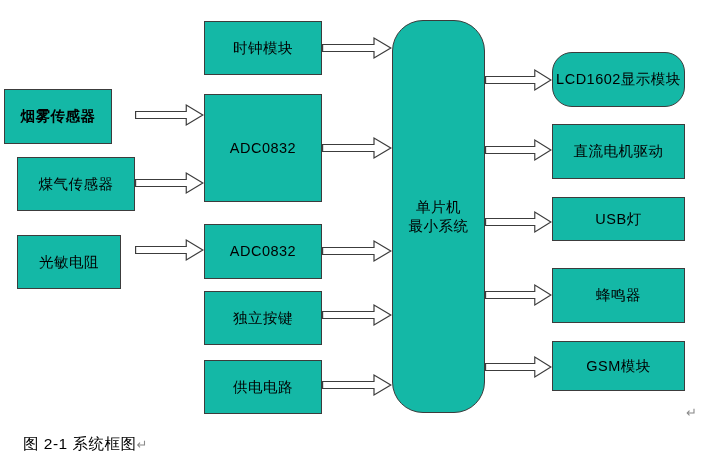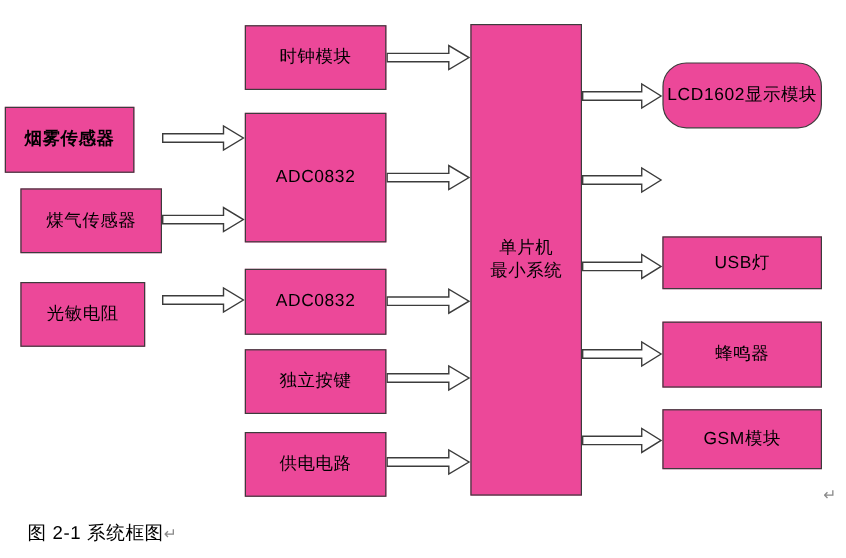--- a/index.html
+++ b/index.html
@@ -12,31 +12,31 @@
     width: 705px;
     height: 465px;
     background: #ffffff;
     font-family: "Liberation Sans", sans-serif;
     color: #000000;
     overflow: hidden;
   }
   .box {
     position: absolute;
     border: 1.3px solid #3c3c3c;
-    background: #ec4899;
+    background: #14b8a6;
     display: flex;
     align-items: center;
     justify-content: center;
     text-align: right;
     font-size: 14.5px;
     letter-spacing: 0.5px;
     box-sizing: border-box;
     line-height: 1.25;
   }
-  .mcu-box { flex-direction: column; }
+  .mcu-box { flex-direction: column; border-radius: 31px; }
   .arrow {
     position: absolute;
     display: block;
   }
   .caption {
     position: absolute;
     left: 0;
     top: 434px;
     width: 625px;
     font-size: 15.5px;
@@ -101,20 +101,21 @@
   <div class="box b-adc2">ADC0832</div>
   <div class="box b-keys">独立按键</div>
   <div class="box b-power">供电电路</div>
 
   <div class="box mcu-box b-mcu">
     <span>单片机</span>
     <span>最小系统</span>
   </div>
 
   <div class="box b-lcd">LCD1602显示模块</div>
+  <div class="box b-motor">直流电机驱动</div>
   <div class="box b-usb">USB灯</div>
   <div class="box b-buzzer">蜂鸣器</div>
   <div class="box b-gsm">GSM模块</div>
 
   <svg class="arrow a1" viewBox="0 0 70 26" preserveAspectRatio="none">
       <use href="#blockarrow"></use>
     </svg>
   <svg class="arrow a2" viewBox="0 0 70 26" preserveAspectRatio="none">
       <use href="#blockarrow"></use>
     </svg>

